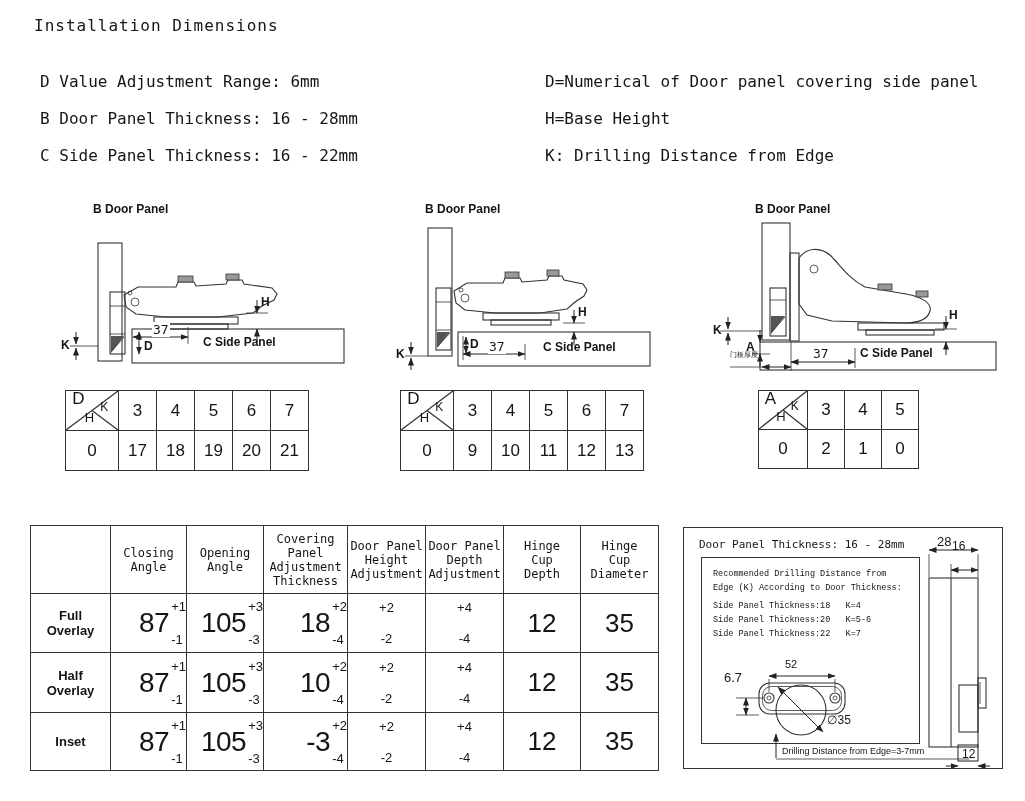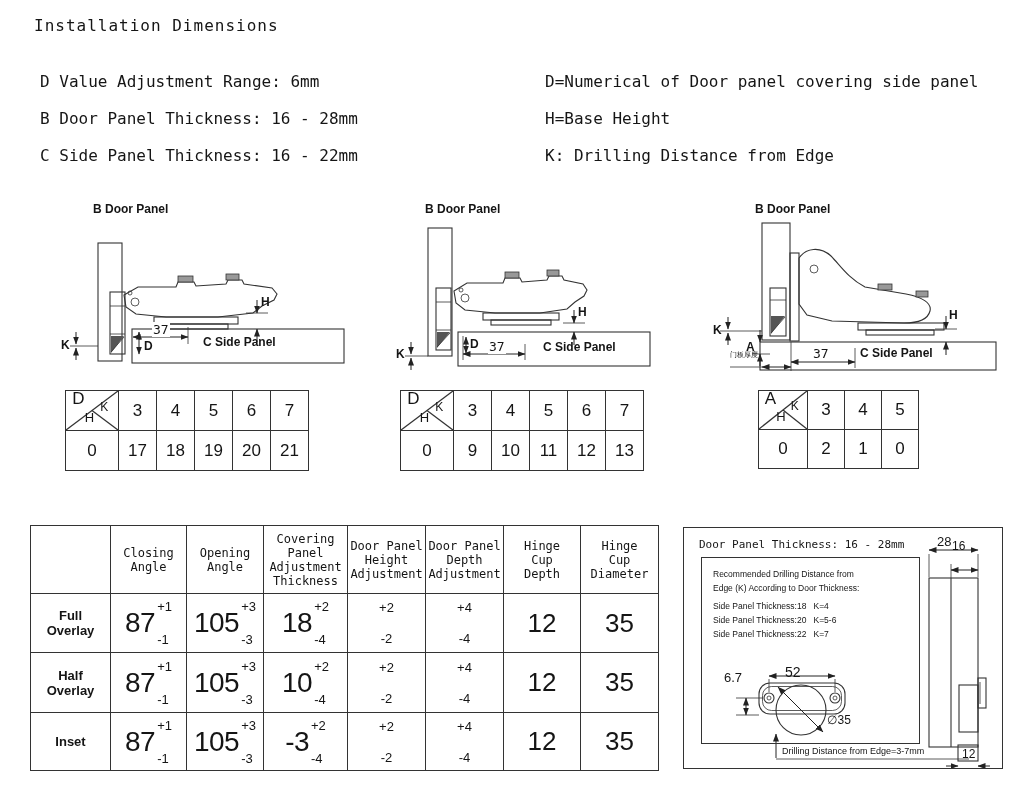--- a/index.html
+++ b/index.html
@@ -32,37 +32,37 @@
   .cd{left:12%;top:-2px;font-size:17px}
   .ck{left:66%;top:22%;font-size:12px}
   .ch{left:36%;top:48%;font-size:13px}
 
   
   #maint{position:absolute;left:30px;top:525px;border-collapse:collapse;table-layout:fixed}
   #maint th,#maint td{border:1.5px solid #333;padding:0;text-align:center;vertical-align:middle}
   #maint th{font-family:"DejaVu Sans Mono",monospace;font-weight:normal;font-size:12px;
             line-height:14px;white-space:pre-line}
   .rowlab{font-weight:bold;font-size:13px;line-height:15px;white-space:pre-line}
-  .tol{display:flex;align-items:center;justify-content:center}
+  .tol{display:flex;align-items:center;justify-content:flex-end}
   .bignum{font-size:28px;letter-spacing:-0.5px}
   .pmcol{display:flex;flex-direction:column;justify-content:space-between;height:48px;
          font-size:13px;margin-left:2px;text-align:left}
   .pm2{display:flex;flex-direction:column;justify-content:space-between;height:46px;
        font-size:13px;align-items:center}
   .plain{font-size:26px}
 
   
   #drill{position:absolute;left:683px;top:494px;width:335px;height:300px}
   #drill-title{position:absolute;left:0;top:0;font-size:14.5px;letter-spacing:1px;white-space:pre}
   #obox{position:absolute;left:0;top:33px;width:318px;height:240px;border:1.2px solid #333}
   #osvg{position:absolute;left:0;top:0;width:318px;height:240px}
   #thick{position:absolute;left:15px;top:10px;font-size:11px;white-space:pre}
   #ibox{position:absolute;left:17px;top:29px;width:217px;height:185px;border:1.2px solid #333}
   #plansvg{position:absolute;left:0;top:0;width:217px;height:185px}
-  .note{position:absolute;left:11px;font-size:8.5px;white-space:pre;font-family:Liberation Sans, sans-serif}
+  .note{position:absolute;left:11px;font-size:8.5px;white-space:pre;font-family:Liberation Mono, monospace}
   .ddim{position:absolute;font-family:Liberation Sans, sans-serif;white-space:nowrap}
 </style>
 </head>
 <body>
 
 <svg width="0" height="0" style="position:absolute">
   <defs>
     <marker id="arw" viewBox="0 0 8 6" markerWidth="8" markerHeight="6" refX="7.5" refY="3" orient="auto-start-reverse" markerUnits="userSpaceOnUse">
       <path d="M0,0 L8,3 L0,6 Z" fill="#222"></path>
     </marker>
@@ -498,21 +498,21 @@
         <line x1="34" y1="140" x2="61" y2="140" class="thin"></line>
         <line x1="34" y1="157" x2="57" y2="157" class="thin"></line>
         <line x1="44" y1="140" x2="44" y2="157" class="dim"></line>
         <line x1="76" y1="129" x2="121" y2="174" class="dim"></line>
       </svg>
       <span class="note" style="top:11px">Recommended Drilling Distance from</span>
       <span class="note" style="top:25px">Edge (K) According to Door Thickness:</span>
       <span class="note" style="top:43px">Side Panel Thickness:18   K=4</span>
       <span class="note" style="top:57px">Side Panel Thickness:20   K=5-6</span>
       <span class="note" style="top:71px">Side Panel Thickness:22   K=7</span>
-      <span class="ddim" style="left:83px;top:106px;font-size:14px">52</span>
+      <span class="ddim" style="left:83px;top:100px;font-size:11px">52</span>
       <span class="ddim" style="left:22px;top:112px;font-size:13px">6.7</span>
       <span class="ddim" style="left:125px;top:155px;font-size:12px">∅35</span>
     </div>
     <span class="ddim" style="left:98px;top:218px;font-size:9px">Drilling Distance from Edge=3-7mm</span>
     <span class="ddim" style="left:253px;top:6px;font-size:13px">28</span>
     <span class="ddim" style="left:268px;top:11px;font-size:12px">16</span>
     <span class="ddim" style="left:278px;top:219px;font-size:12px">12</span>
   </div>
 </div>
 

